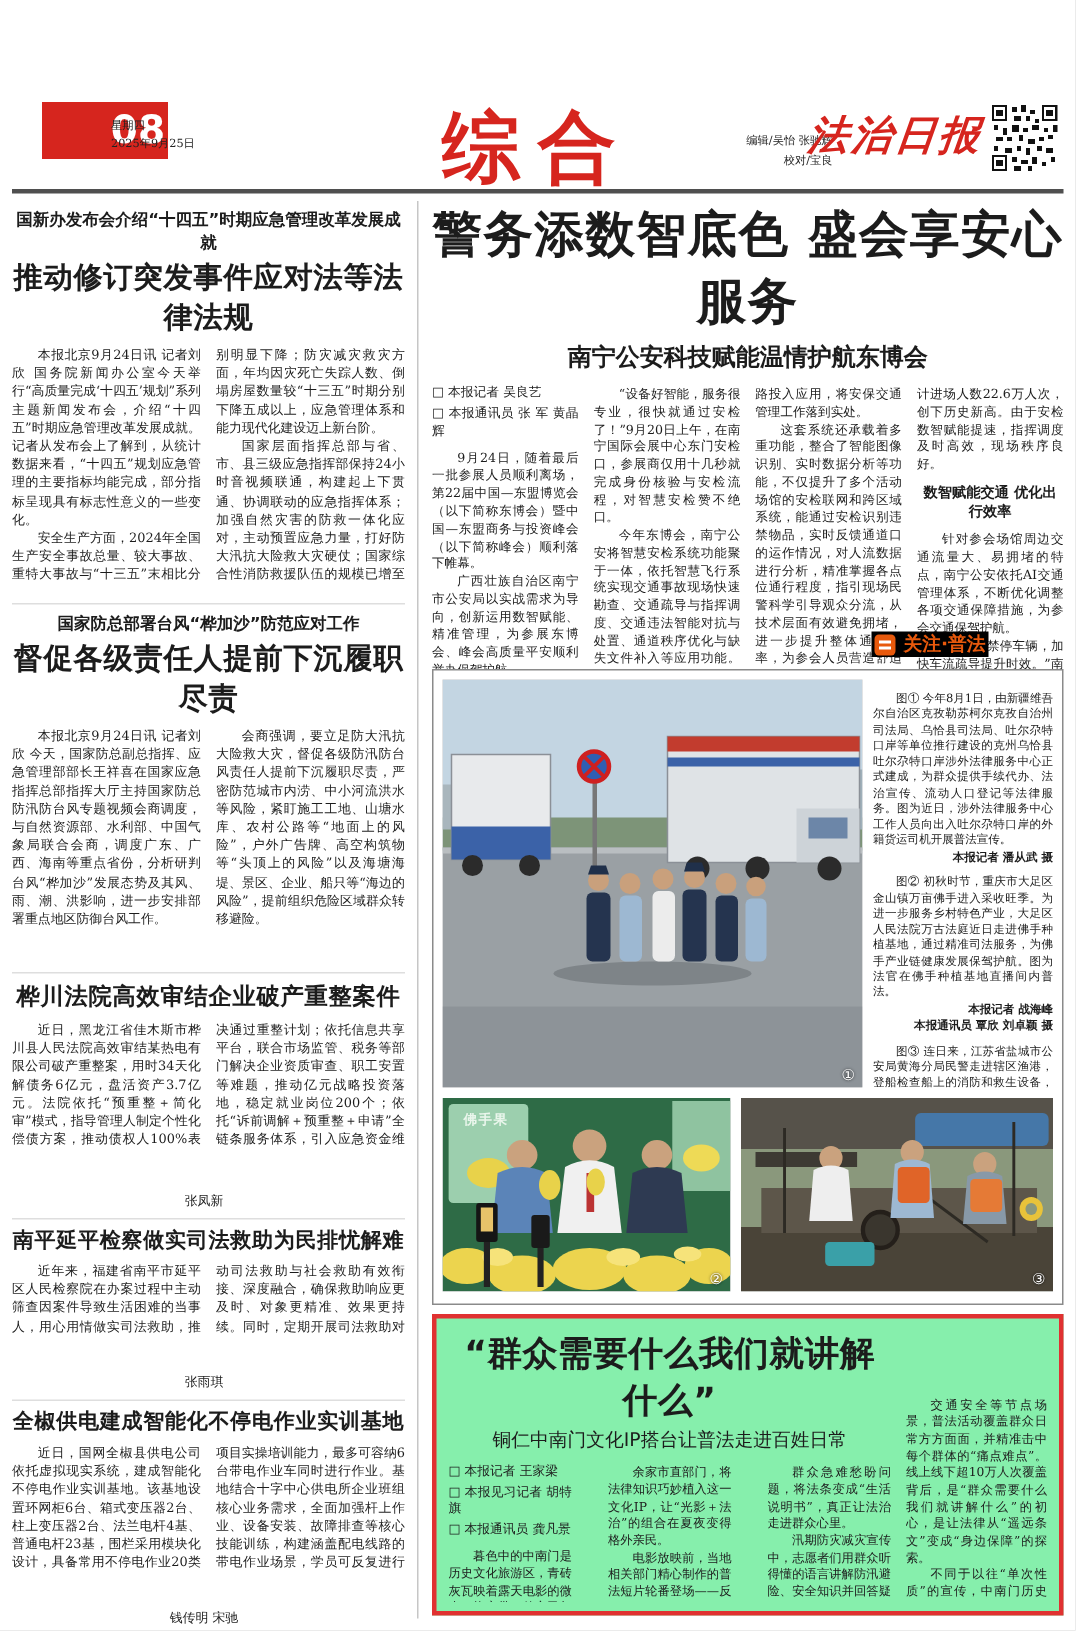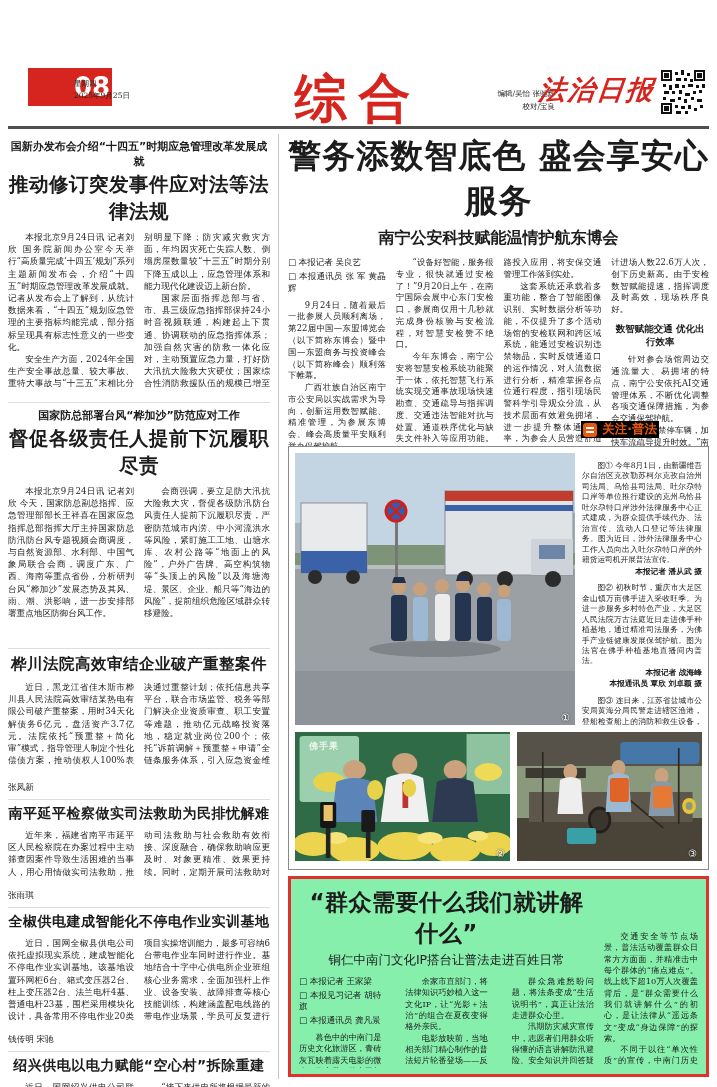--- a/index.html
+++ b/index.html
@@ -32,21 +32,21 @@
   .l-headline{font-family:"DejaVu Sans","Liberation Sans",sans-serif;font-weight:900;
               text-align:center;margin:2px 0 6px;letter-spacing:.5px;}
   .hl-xl{font-size:19.5px;}
   .hl-l{font-size:15.5px;}
   .hl-m{font-size:14px;}
   .body-cols{column-count:2;column-gap:10px;font-size:8.6px;line-height:1.42;
              text-align:justify;overflow:hidden;}
   .para{margin:0;text-indent:2em;}
   .h166{height:166px;}.h158{height:158px;}.h96{height:96px;}
   .h56{height:56px;}.h92{height:92px;}.h106{height:106px;}
-  .art-byline{text-align:left;font-size:8.6px;margin-top:5px;padding-right:6px;}
+  .art-byline{text-align:center;font-size:8.6px;margin-top:18px;padding-right:6px;}
   
   .main-headline{font-family:"DejaVu Sans","Liberation Sans",sans-serif;font-weight:900;
                  font-size:33px;text-align:center;letter-spacing:1px;margin:0 0 4px;}
   .main-deck{font-family:"DejaVu Sans","Liberation Sans",sans-serif;font-weight:bold;
              font-size:16px;text-align:center;margin:0 0 8px;}
   .main-cols{column-count:4;column-gap:10px;font-size:8.4px;line-height:1.4;
              text-align:justify;height:232px;overflow:hidden;}
   .byline-line{margin:0 0 2px;text-indent:0;font-size:8.5px;}
   .col-subhead{font-family:"DejaVu Sans","Liberation Sans",sans-serif;font-weight:bold;
                font-size:9.5px;text-align:center;margin:6px 0;break-inside:avoid;}
@@ -61,21 +61,21 @@
   .photo-box{position:absolute;top:312px;left:0;right:0;height:424px;border:1px solid #8a8a8a;
              padding:6px;box-sizing:border-box;background:#fff;}
   .pb-row1{display:flex;gap:7px;height:272px;}
   .photo-wrap{position:relative;overflow:hidden;background:#ccc;}
   .photo-truck{width:280px;flex:none;}
   .pb-captions{flex:1;font-size:7.7px;line-height:1.36;text-align:justify;overflow:hidden;padding-top:8px;}
   .cap-block{margin-bottom:6px;}
   .cap-text{text-indent:2em;margin:0;}
   .cap-byline{text-align:right;margin:1px 0 0;text-indent:0;font-weight:bold;}
   .pb-row2{display:flex;gap:7px;height:129px;margin-top:7px;}
-  .photo-buddha{width:215px;flex:none;}
+  .photo-buddha{width:192px;flex:none;}
   .photo-fishing{flex:1;}
   .photo-wrap svg{display:block;width:100%;height:100%;}
   .marker{position:absolute;right:5px;bottom:2px;color:#fff;font-size:10px;text-shadow:0 0 2px #000;}
   .poster-label{position:absolute;left:14px;top:8px;color:#eaf6ec;font-size:9px;
                 font-family:"DejaVu Sans",sans-serif;font-weight:bold;letter-spacing:1px;}
   
   .red-box{position:absolute;top:742px;left:0;right:0;bottom:2px;border:3px solid var(--boxred);
            padding:6px 8px;box-sizing:border-box;display:flex;gap:10px;background:#86efac;}
   .rb-main{width:295px;flex:none;display:flex;flex-direction:column;}
   .rb-headline{font-family:"DejaVu Sans","Liberation Sans",sans-serif;font-weight:900;

